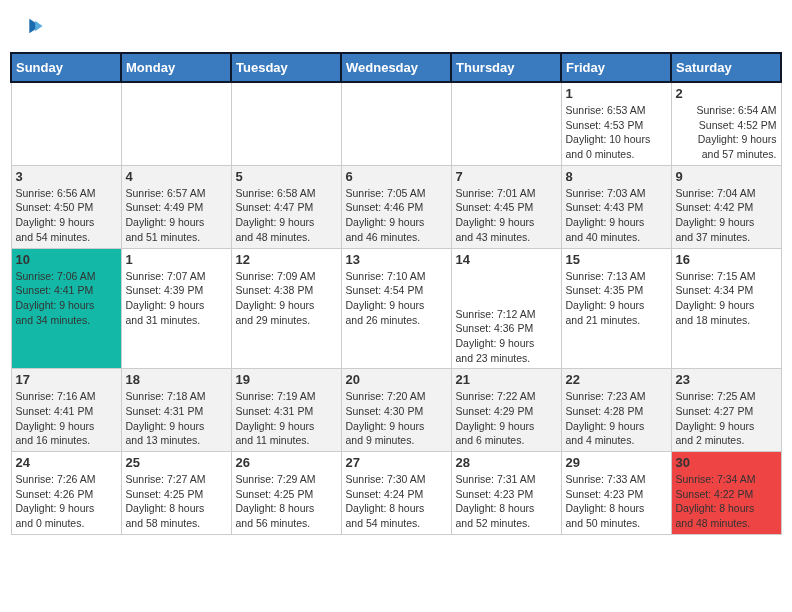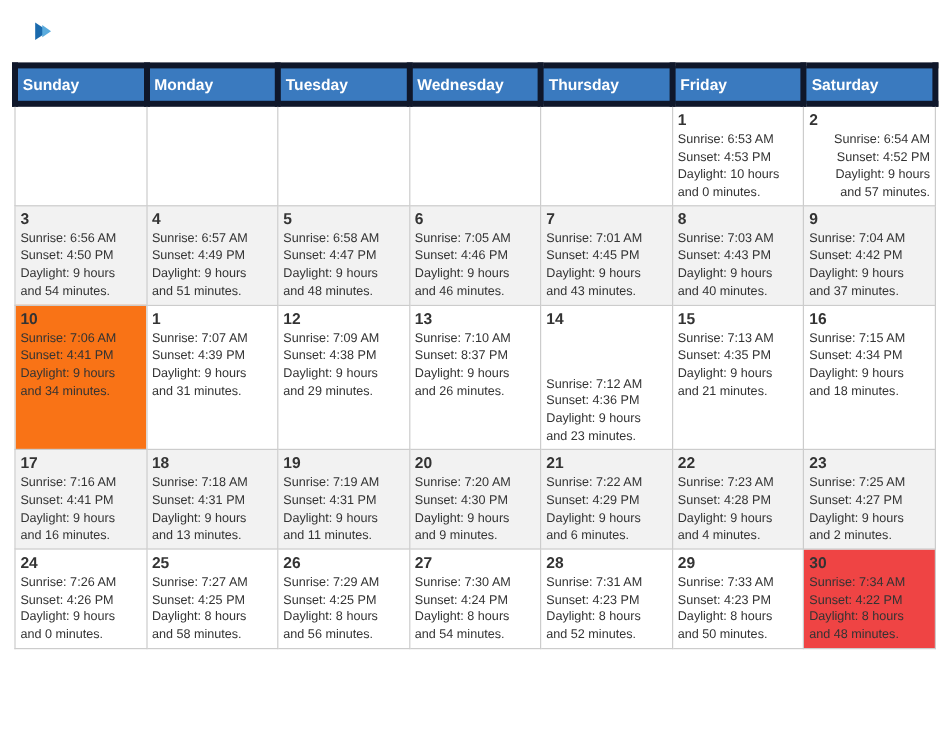--- a/index.html
+++ b/index.html
@@ -57,21 +57,21 @@
       width: 100%;
       border-collapse: collapse;
     }
     .calendar th {
       background-color: #3a7abf;
       color: #fff;
       font-size: 13px;
       font-weight: bold;
       padding: 6px 4px;
       text-align: left;
-      border: 5px solid #0f172a;
+      border: 2px solid #0f172a;
     }
     .calendar td {
       vertical-align: top;
       border: 1px solid #ccc;
       padding: 3px 4px;
       width: calc(100%/7);
       min-height: 70px;
       font-size: 10.5px;
       color: #333;
       background: #fff;
@@ -194,21 +194,21 @@
         </td>
         <td style="background-color: rgb(242, 242, 242);">
           <span class="day-number">9</span>
           <div class="cell-content" style="white-space: pre-line;">Sunrise: 7:04 AM
 Sunset: 4:42 PM
 Daylight: 9 hours
 and 37 minutes.</div>
         </td>
       </tr>
       <tr>
-        <td style="background-color: #f97316;">
+        <td style="background-color: #14b8a6;">
           <span class="day-number">10</span>
           <div class="cell-content" style="white-space: pre-line;">Sunrise: 7:06 AM
 Sunset: 4:41 PM
 Daylight: 9 hours
 and 34 minutes.</div>
         </td>
         <td style="background-color: rgb(255, 255, 255);">
           <span class="day-number">1</span>
           <div class="cell-content" style="white-space: pre-line;">Sunrise: 7:07 AM
 Sunset: 4:39 PM
@@ -218,21 +218,21 @@
         <td style="background-color: rgb(255, 255, 255);">
           <span class="day-number">12</span>
           <div class="cell-content" style="white-space: pre-line;">Sunrise: 7:09 AM
 Sunset: 4:38 PM
 Daylight: 9 hours
 and 29 minutes.</div>
         </td>
         <td style="background-color: rgb(255, 255, 255);">
           <span class="day-number">13</span>
           <div class="cell-content" style="white-space: pre-line;">Sunrise: 7:10 AM
-Sunset: 8:37 PM
+Sunset: 4:54 PM
 Daylight: 9 hours
 and 26 minutes.</div>
         </td>
         <td style="background-color: rgb(255, 255, 255);">
           <span class="day-number">14</span>
           <div class="cell-content" style="white-space: pre-line; margin-top: 40px;">Sunrise: 7:12 AM
 Sunset: 4:36 PM
 Daylight: 9 hours
 and 23 minutes.</div>
         </td>

